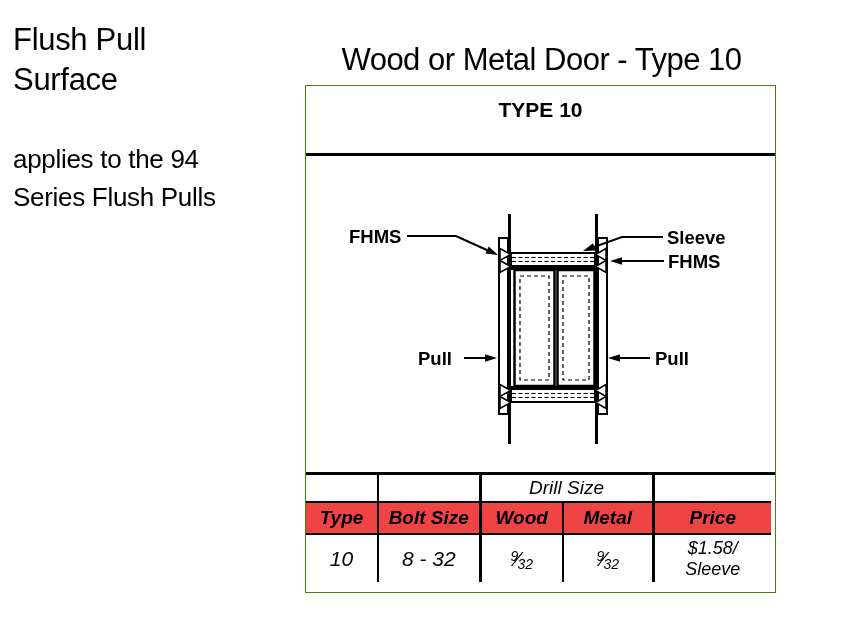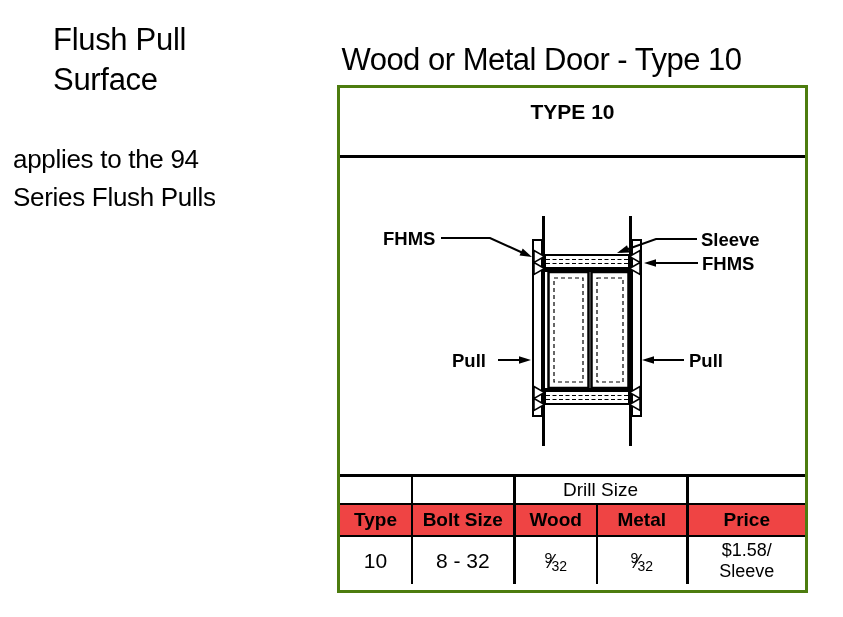--- a/index.html
+++ b/index.html
@@ -3,50 +3,50 @@
 <meta charset="utf-8">
 <style>
   html,body{margin:0;padding:0;}
   body{
     width:843px;height:617px;position:relative;overflow:hidden;
     background:#ffffff;color:#000;
     font-family:"Liberation Sans", sans-serif;
   }
   .left-heading{
     position:absolute;left:13px;top:20px;
-    font-size:31px;line-height:40px;letter-spacing:-0.3px;font-weight:400;margin-left:40px;
+    font-size:31px;line-height:40px;letter-spacing:-0.3px;font-weight:400;
   }
   .left-para{
     position:absolute;left:13px;top:140px;
     font-size:26px;line-height:38px;font-weight:400;letter-spacing:-0.3px;
   }
   .main-title{
     position:absolute;left:306px;top:22px;width:471px;
     text-align:center;font-size:31px;white-space:nowrap;letter-spacing:-0.5px;margin-top:20px;
   }
   .panel{
     position:absolute;left:305px;top:85px;width:471px;height:508px;
-    border:3px solid #4d7c0f;box-sizing:border-box;background:#fff;margin-left:32px;
+    border:1px solid #4d7c0f;box-sizing:border-box;background:#fff;
   }
   .panel-header{
     height:70px;box-sizing:border-box;border-bottom:3px solid #000;
     text-align:center;font-weight:bold;font-size:21px;line-height:26px;
     padding-top:11px;
   }
   .diagram{
     height:319px;box-sizing:border-box;border-bottom:3px solid #000;
     position:relative;
   }
   .diagram svg{display:block;}
   .diagram text{
     font-family:"Liberation Sans", sans-serif;
     font-weight:bold;font-size:18.5px;fill:#000;
   }
   table.spec-table{
-    width:465px;border-collapse:collapse;table-layout:fixed;
+    width:465px;border-collapse:collapse;table-layout:fixed;font-style:italic;
   }
   .spec-table td{
     border:2px solid #000;text-align:center;vertical-align:middle;
     padding:0;font-size:19px;overflow:hidden;
   }
   .spec-table tr.r1 td{border-top:none;height:26px;}
   .spec-table tr.r2 td{height:30px;font-weight:bold;}
   .spec-table tr.r3 td{border-bottom:none;height:47px;font-size:21px;}
   .spec-table td:first-child{border-left:none;}
   .spec-table td:last-child{border-right:none;}

